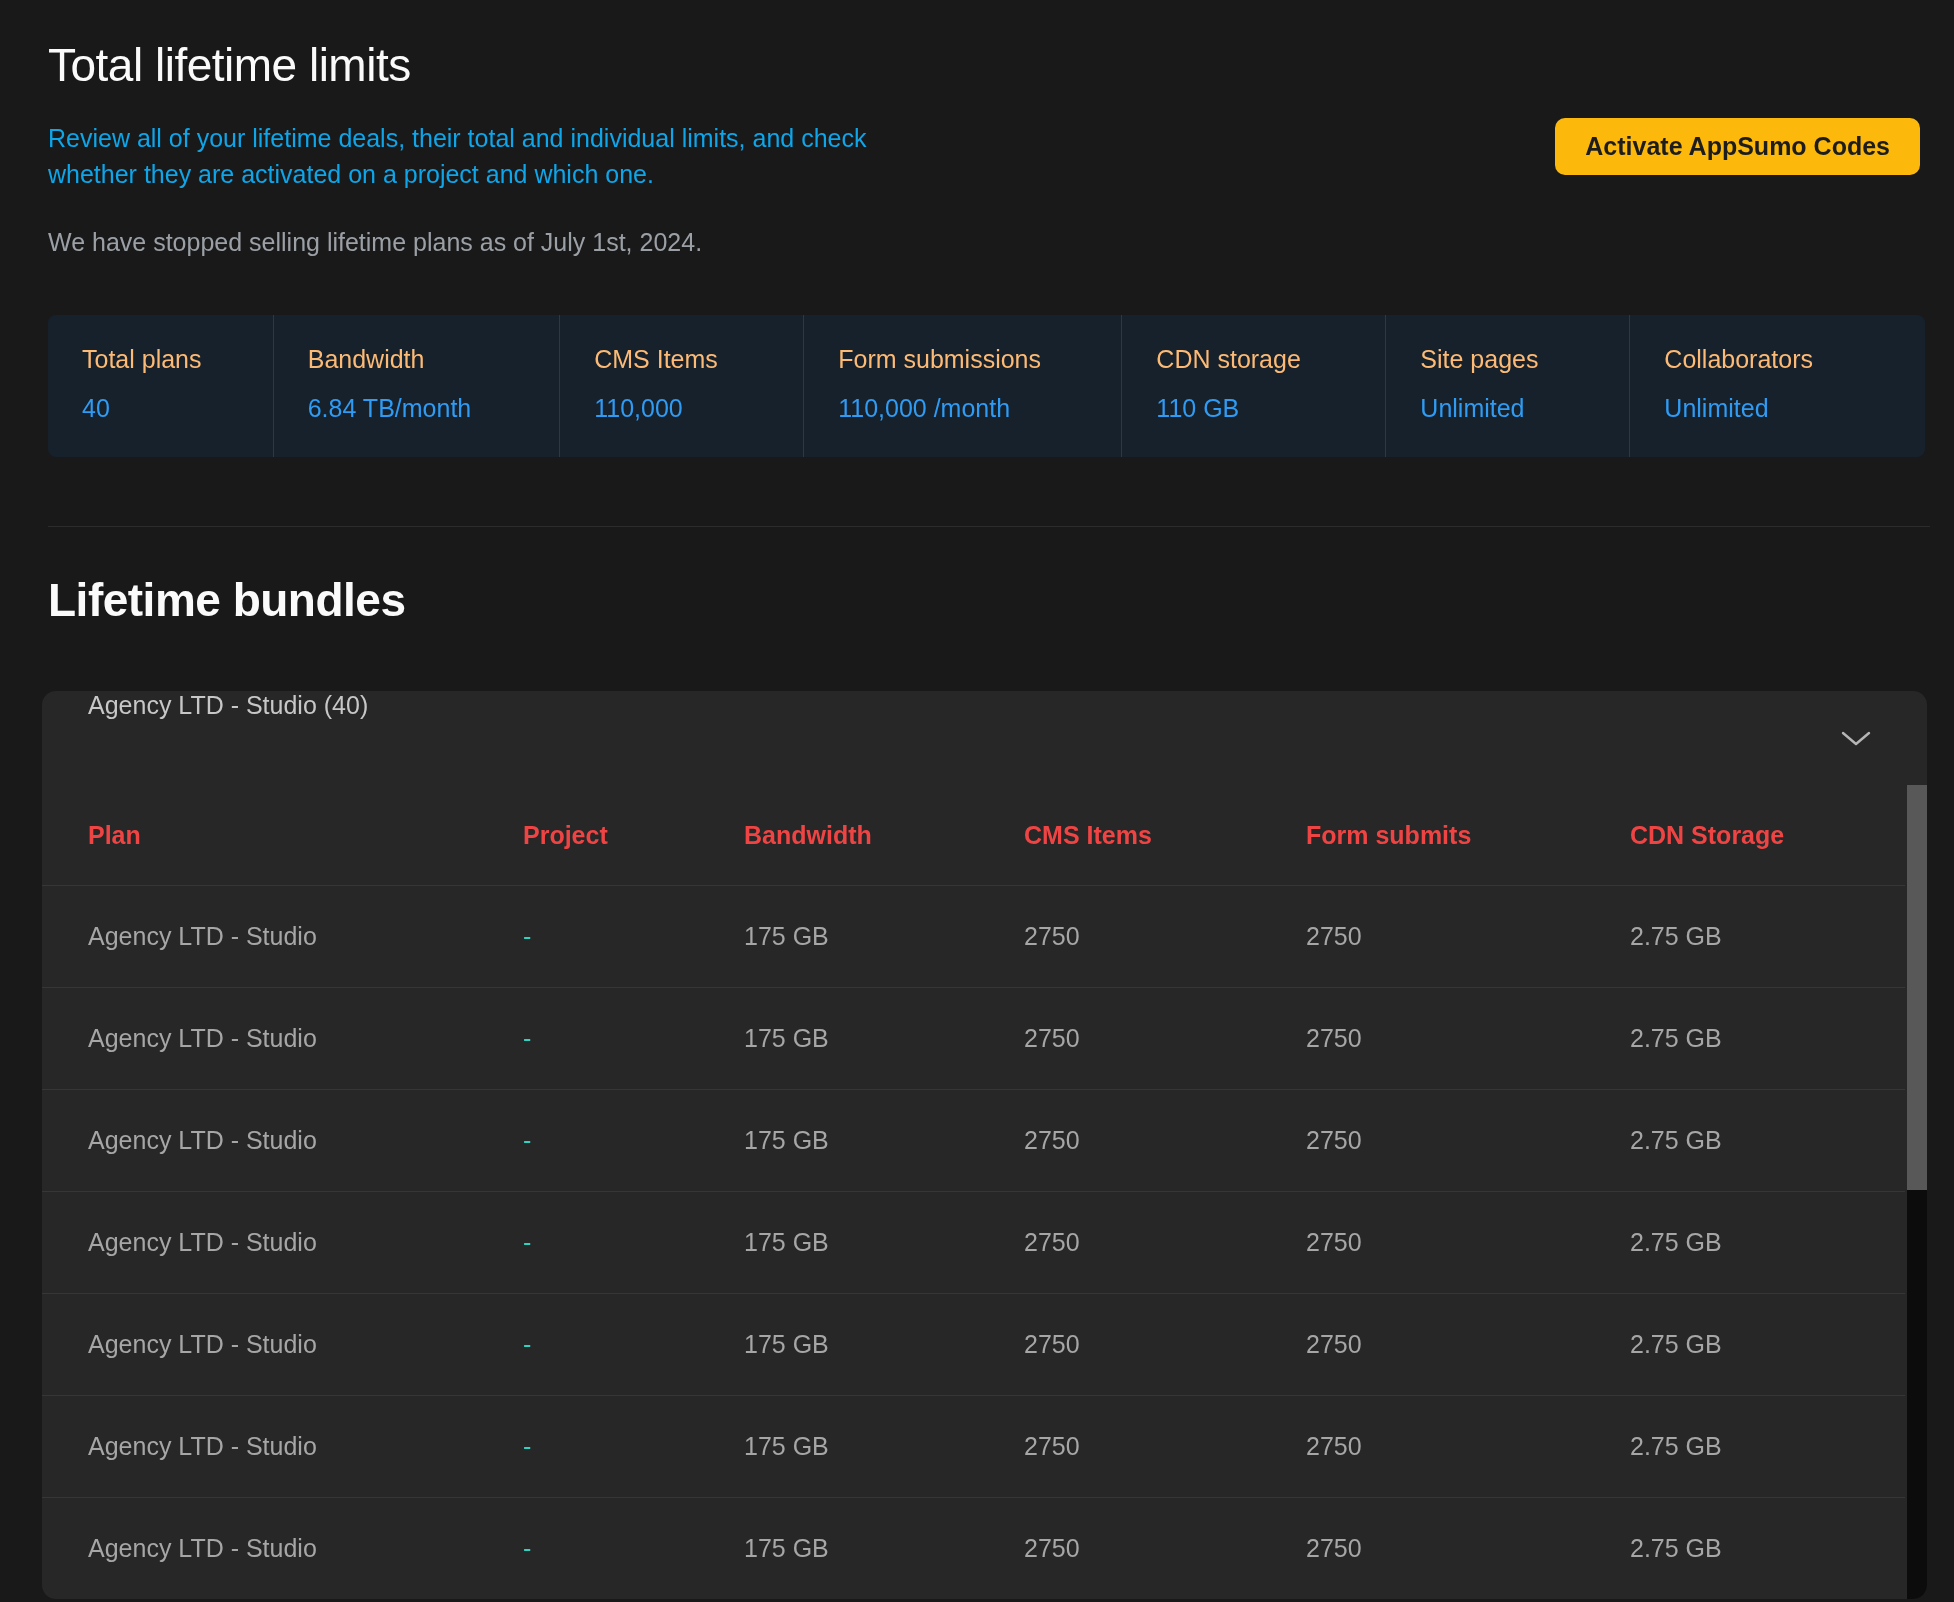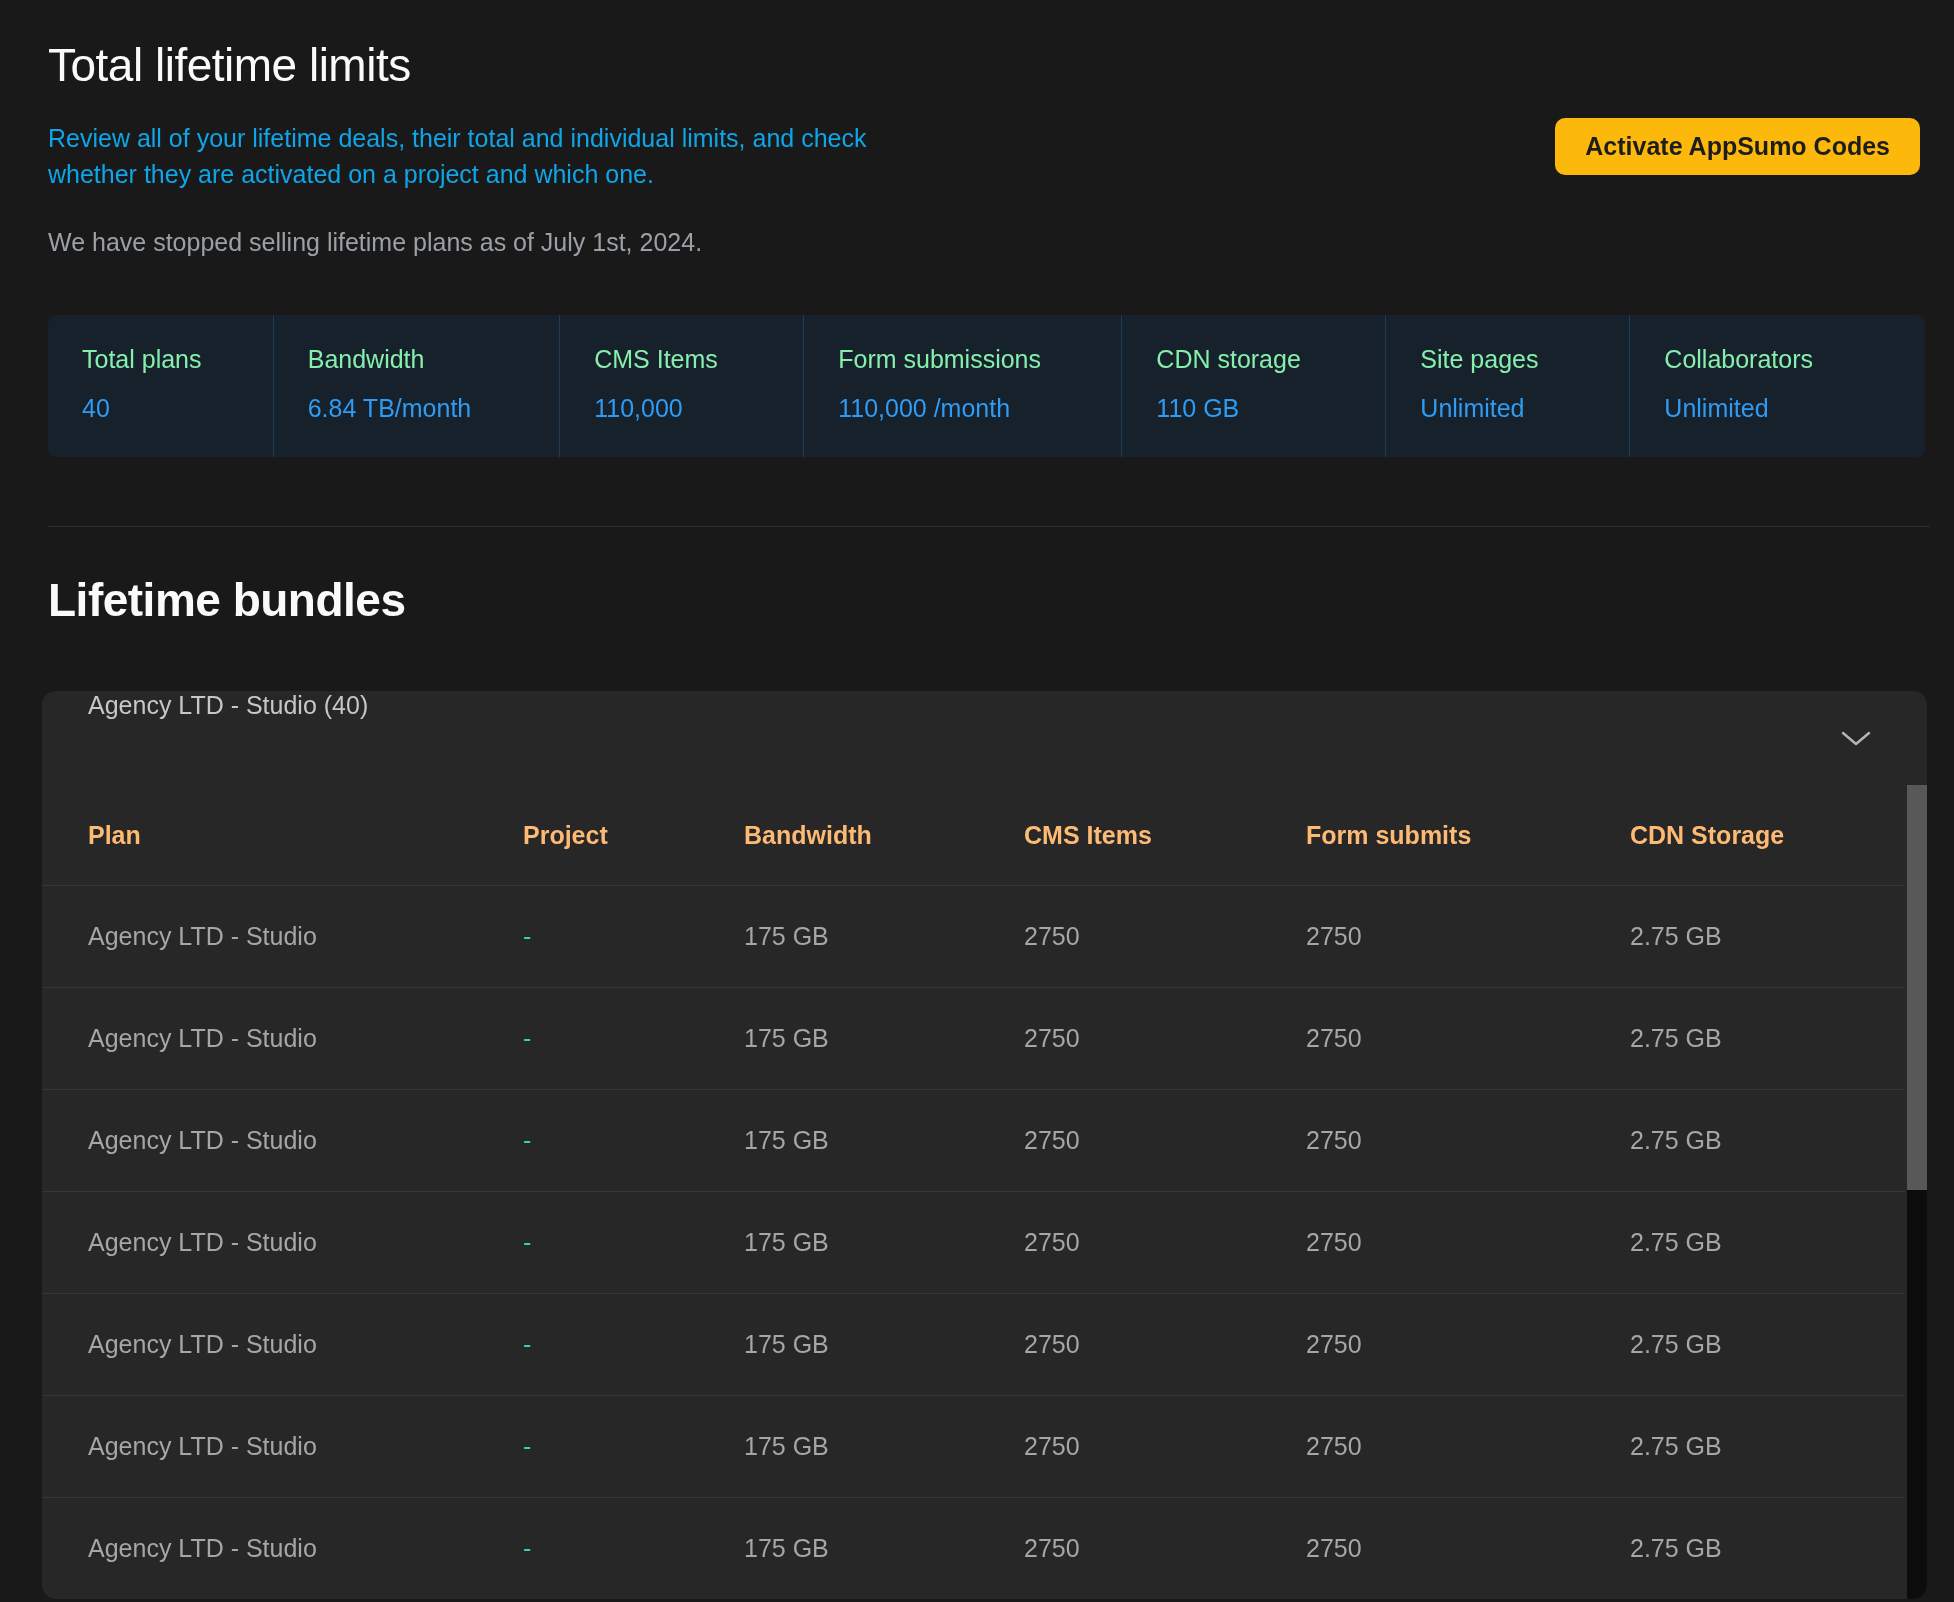--- a/index.html
+++ b/index.html
@@ -28,21 +28,21 @@
   }
 
   
   .stats-bar {
     margin: 55px 29px 0 48px; height: 142px;
     background: #16212c; border-radius: 8px;
     display: flex; align-items: stretch;
   }
   .stat-seg { padding: 30px 10px 0 34px; }
   .stat-seg + .stat-seg { border-left: 1px solid #1e3c54; }
-  .stat-label { font-size: 25px; color: #86efac; }
+  .stat-label { font-size: 25px; color: #fdba74; }
   .stat-value { font-size: 25px; color: #2f9bf3; margin-top: 20px; }
 
   
   .section-divider { border: none; border-top: 1px solid #2c2c2c; margin: 69px 24px 0 48px; }
 
   
   h2 { font-size: 46px; font-weight: bold; letter-spacing: -0.5px; margin: 46px 0 0 48px; color: #fafafa; }
   .bundle-card {
     position: relative;
     margin: 64px 27px 0 42px;
@@ -57,21 +57,21 @@
   .card-title { font-size: 25px; color: #c7c7c7; }
   .chevron { display: inline-flex; align-items: center; }
 
   .thead, .trow {
     display: grid;
     grid-template-columns: 435px 221px 280px 282px 324px 1fr;
     align-items: center;
     padding-left: 46px;
     width: calc(100% - 22px);
   }
-  .thead { height: 100px; font-size: 25px; font-weight: bold; color: #fdba74; }
+  .thead { height: 100px; font-size: 25px; font-weight: bold; color: #ef4444; }
   .trow { height: 102px; border-top: 1px solid #363636; font-size: 25px; color: #a6a6a6; }
   .cell.teal { color: #2dd4bf; }
 
   
   .scrollbar {
     position: absolute; top: 94px; right: 0; bottom: 0; width: 20px;
     background: #0c0c0c;
   }
   .scrollbar .thumb { position: absolute; top: 0; left: 0; width: 100%; height: 405px; background: #585858; }
 </style>

